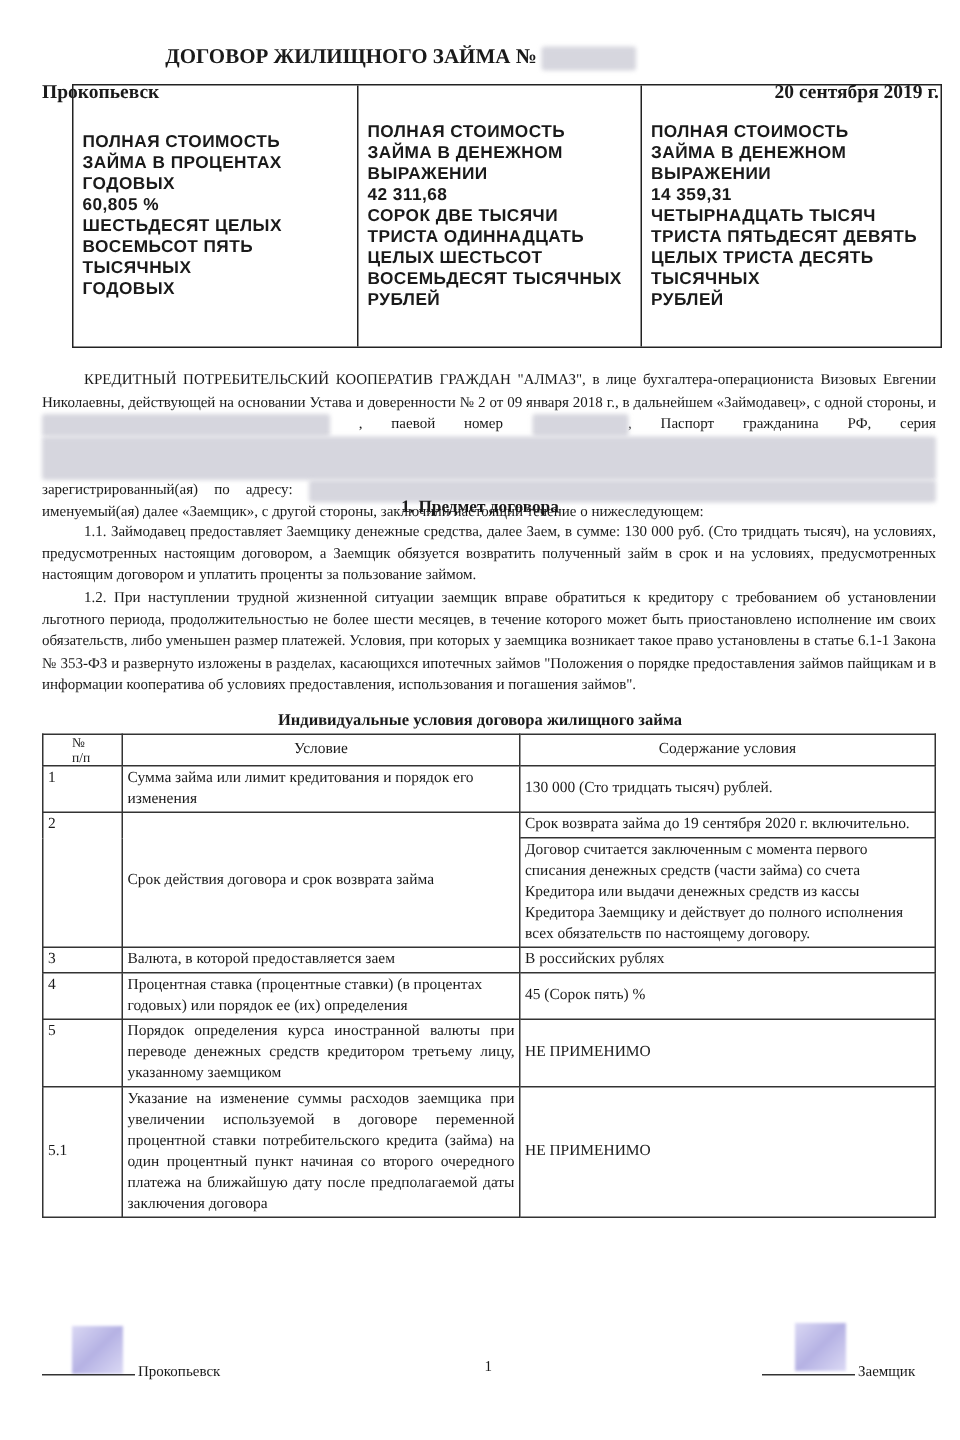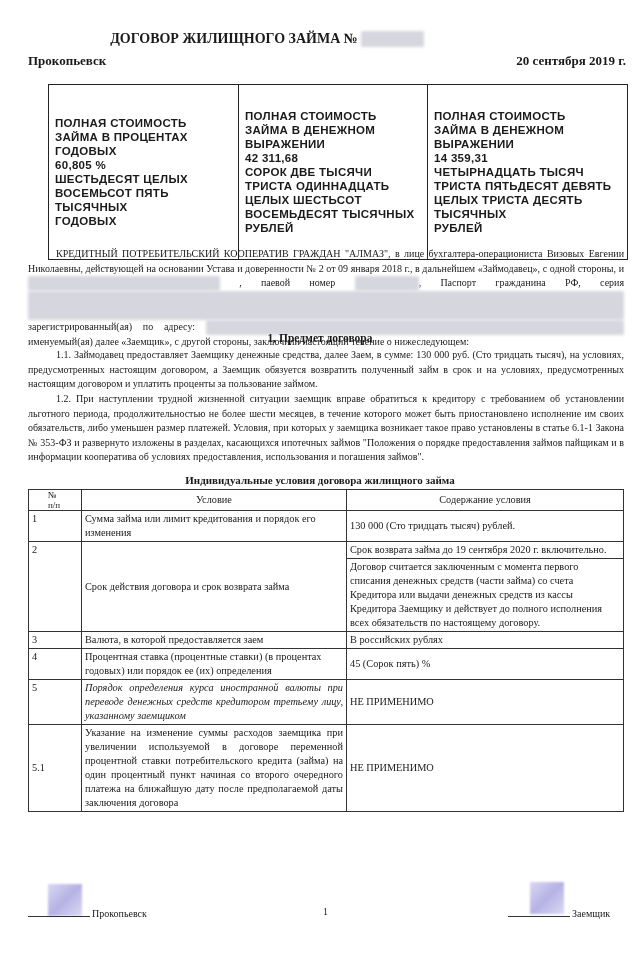--- a/index.html
+++ b/index.html
@@ -2,21 +2,21 @@
 <html><head>
 <meta charset="utf-8">
 <style>
   html,body{margin:0;padding:0;background:#fff;}
   body{width:640px;height:960px;position:relative;overflow:hidden;color:#1a1a1a;font-family:"Liberation Serif",serif;}
   .abs{position:absolute;}
   .title{left:0;width:534px;top:31px;text-align:center;font-weight:bold;font-size:14px;}
   .blur{display:inline-block;background:#d6d6de;color:transparent;filter:blur(1.5px);border-radius:2px;}
   .city{left:28px;top:53px;font-weight:bold;font-size:13px;}
   .date{right:14px;top:53px;font-weight:bold;font-size:13px;}
-  .psk{left:48px;top:84px;width:580px;height:176px;border:1.5px solid #222;display:flex;box-sizing:border-box;}
+  .psk{left:48px;top:56px;width:580px;height:176px;border:1.5px solid #222;display:flex;box-sizing:border-box;}
   .psk .cell{flex:1;border-right:1.5px solid #222;display:flex;align-items:center;padding:0 6px;box-sizing:border-box;font-family:"Liberation Sans",sans-serif;font-weight:bold;font-size:11.5px;line-height:14px;letter-spacing:.3px;white-space:pre-line;}
   .psk .cell:last-child{border-right:none;}
   .psk .cell.c1{width:190px;flex:none;}
   .psk .cell.c2{width:189px;flex:none;}
   .para{left:28px;width:596px;font-size:10px;line-height:14.6px;text-align:justify;}
   .sec{left:0;width:640px;text-align:center;font-weight:bold;font-size:11.5px;}
   table.cond{position:absolute;left:28px;top:489px;width:596px;border-collapse:collapse;font-size:10.3px;line-height:14px;}
   table.cond td,table.cond th{border:1px solid #333;vertical-align:middle;padding:1px 3px;}
   table.cond th{font-weight:normal;text-align:center;}
   .num{width:14px;vertical-align:top!important;}
@@ -105,21 +105,21 @@
     <td>Валюта, в которой предоставляется заем</td>
     <td>В российских рублях</td>
   </tr>
   <tr>
     <td class="num">4</td>
     <td>Процентная ставка (процентные ставки) (в процентах годовых) или порядок ее (их) определения</td>
     <td>45  (Сорок пять) %</td>
   </tr>
   <tr>
     <td class="num">5</td>
-    <td style="text-align:justify;font-style:italic;">Порядок определения курса иностранной валюты при переводе денежных средств кредитором третьему лицу, указанному заемщиком</td>
+    <td style="text-align:justify;">Порядок определения курса иностранной валюты при переводе денежных средств кредитором третьему лицу, указанному заемщиком</td>
     <td>НЕ ПРИМЕНИМО</td>
   </tr>
   <tr>
     <td class="num" style="vertical-align:middle!important;">5.1</td>
     <td style="text-align:justify;">Указание на изменение суммы расходов заемщика при увеличении используемой в договоре переменной процентной ставки потребительского кредита (займа) на один процентный пункт начиная со второго очередного платежа на ближайшую дату после предполагаемой даты заключения договора</td>
     <td>НЕ ПРИМЕНИМО</td>
   </tr>
 </tbody>
   </table>
 

